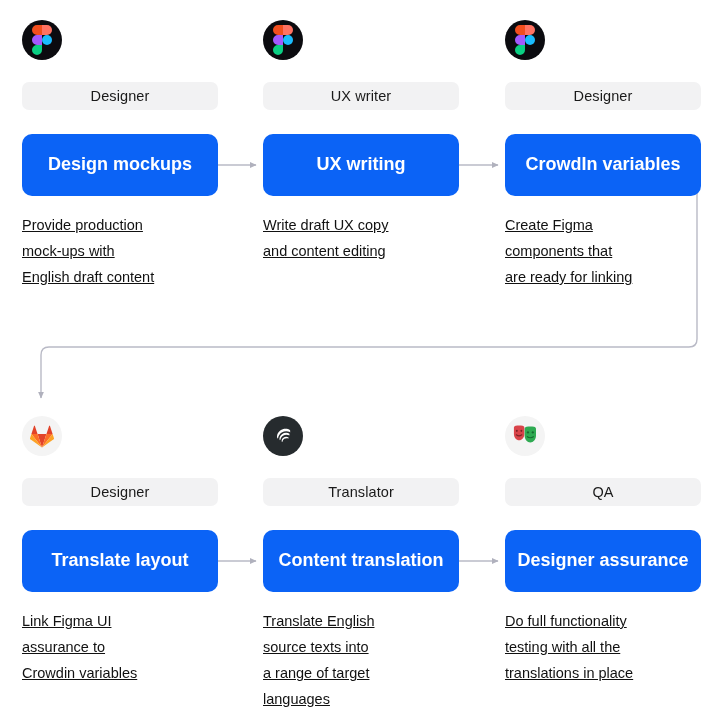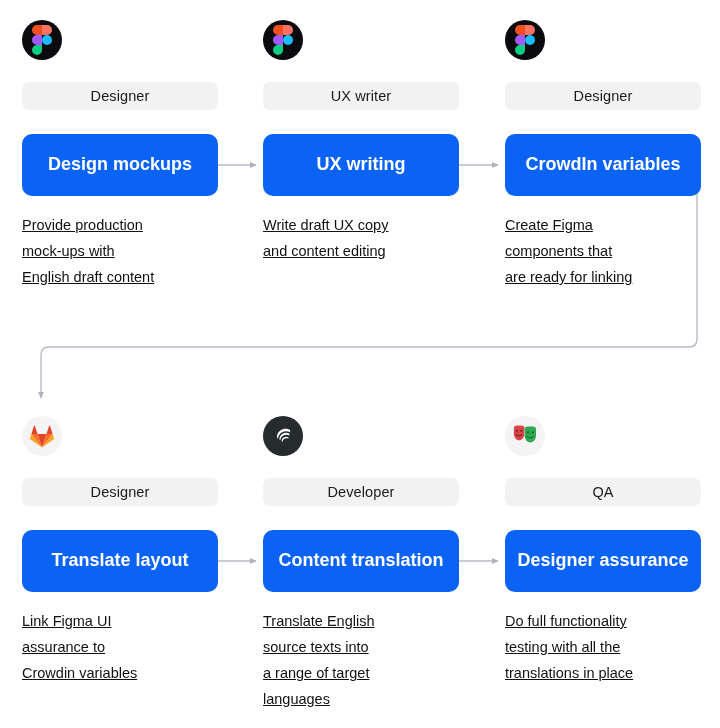--- a/index.html
+++ b/index.html
@@ -223,21 +223,21 @@
     </div>
 
     <div class="column col-1">
       <div class="avatar dark col-avatar" style="background:#262b2e;">
         <svg width="24" height="24" viewBox="0 0 32 32">
           <path d="M25.5 8.2c-3.6-2.6-9.1-2.6-13.2.4-3.6 2.7-5 6.8-4 10.1.2.7 1.1.6 1.2-.1.5-2.8 2.1-5.4 4.8-7.2 3.5-2.3 7.7-2.4 10.8-.7.7.4 1.3-.1.4-.5z" fill="#ffffff"></path>
           <path d="M24.6 13.1c-2.7-2-6.9-1.9-10 .4-2.7 2-3.8 5.1-3.1 7.6.2.6.9.5 1-.1.4-2.1 1.6-4 3.6-5.4 2.6-1.7 5.8-1.8 8-.5.6.3 1.1-.1.5-.5z" fill="#ffffff"></path>
           <path d="M23.4 18.1c-1.9-1.4-4.8-1.3-6.9.3-1.9 1.4-2.6 3.5-2.1 5.2.1.4.7.4.8-.1.3-1.4 1.1-2.7 2.5-3.7 1.8-1.2 4-1.2 5.5-.4.4.2.7-.1.2-.3z" fill="#ffffff"></path>
         </svg>
       </div>
-      <div class="role-pill col-pill">Developer</div>
+      <div class="role-pill col-pill">Translator</div>
       <div class="stage-box col-box">Content
 translation</div>
       <div class="desc col-desc">Translate English
 source texts into
 a range of target
 languages</div>
     </div>
 
     <div class="column col-2">
       <div class="avatar light col-avatar">

